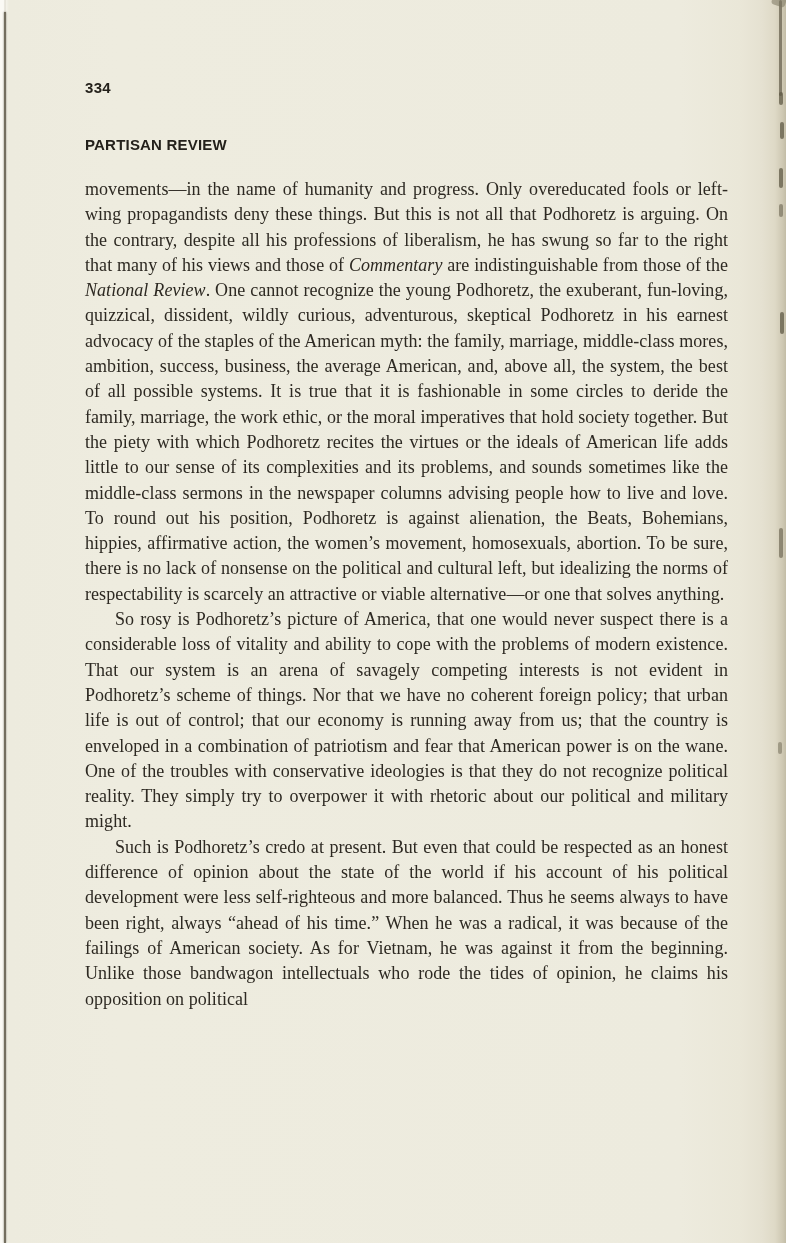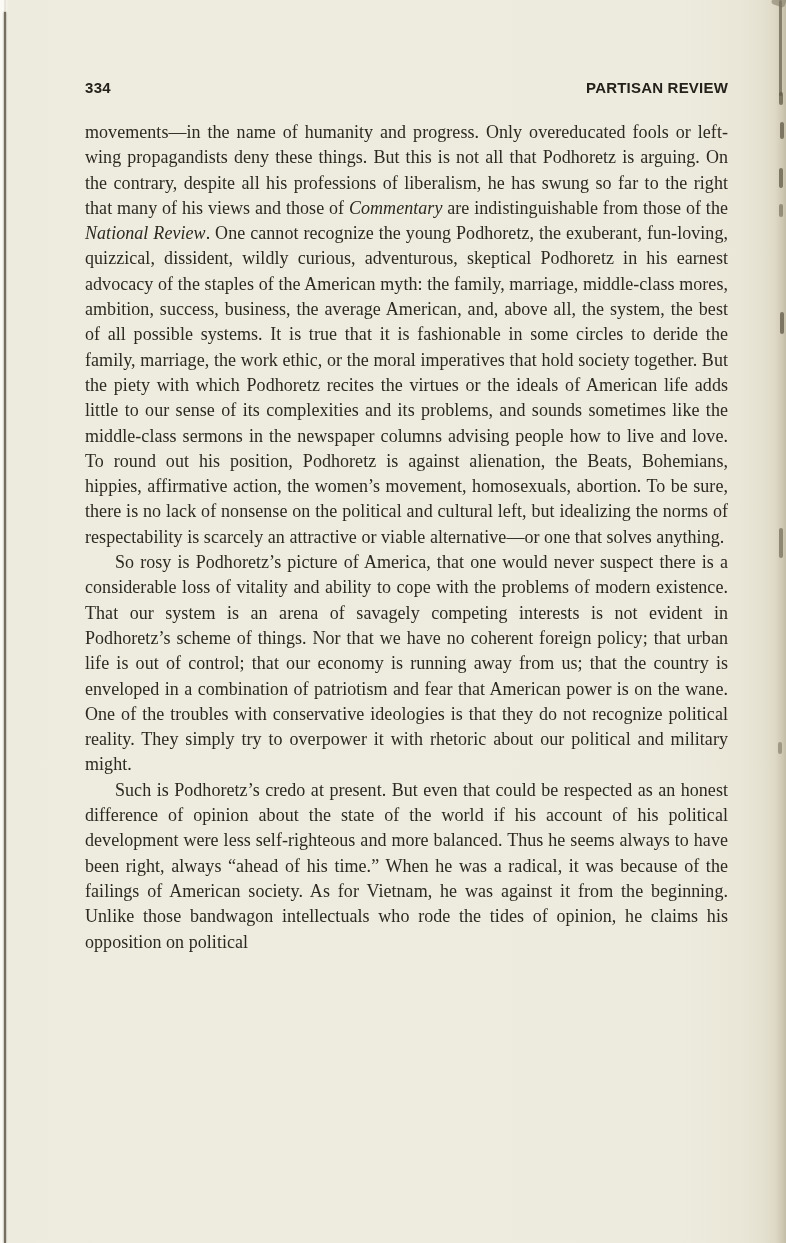--- a/index.html
+++ b/index.html
@@ -50,23 +50,24 @@
 
   .content {
     position: absolute; left: 85px; top: 0; width: 643px;
     color: #2d2922;
   }
   .header {
     margin-top: 79px;
     display: flex; justify-content: space-between; align-items: baseline;
     font-family: "Liberation Sans", sans-serif;
     color: #24211b;
+    flex-direction: column;
   }
   .page-num { font-size: 15px; font-weight: 600; letter-spacing: .3px; }
-  .journal  { font-size: 15px; font-weight: 700; letter-spacing: .2px; }
+  .journal  { font-size: 15px; font-weight: 700; letter-spacing: .2px; margin-top: 40px; }
 
   .body-text { margin-top: 24px; }
   .body-text p {
     margin: 0; padding: 0;
     font-size: 18px; line-height: 25.3px;
     text-align: justify;
     letter-spacing: 0.05px;
   }
   .body-text p.indent { text-indent: 30px; }
 </style>

